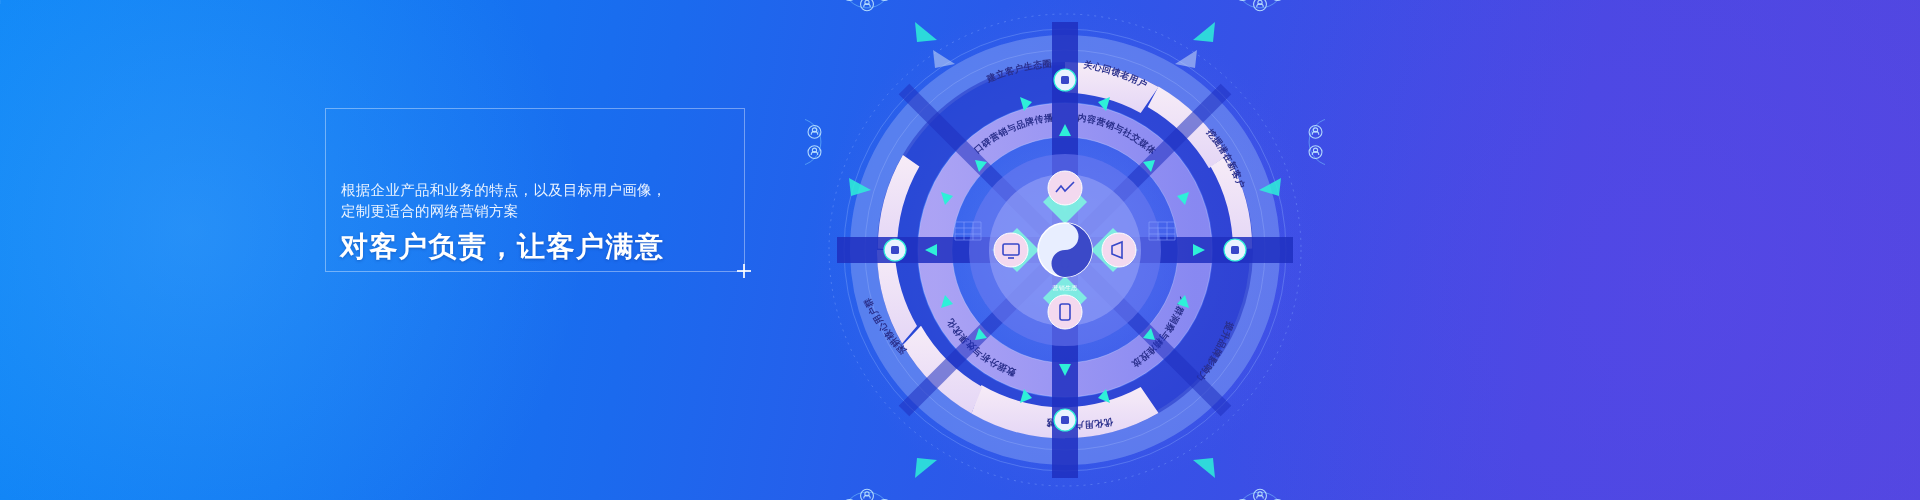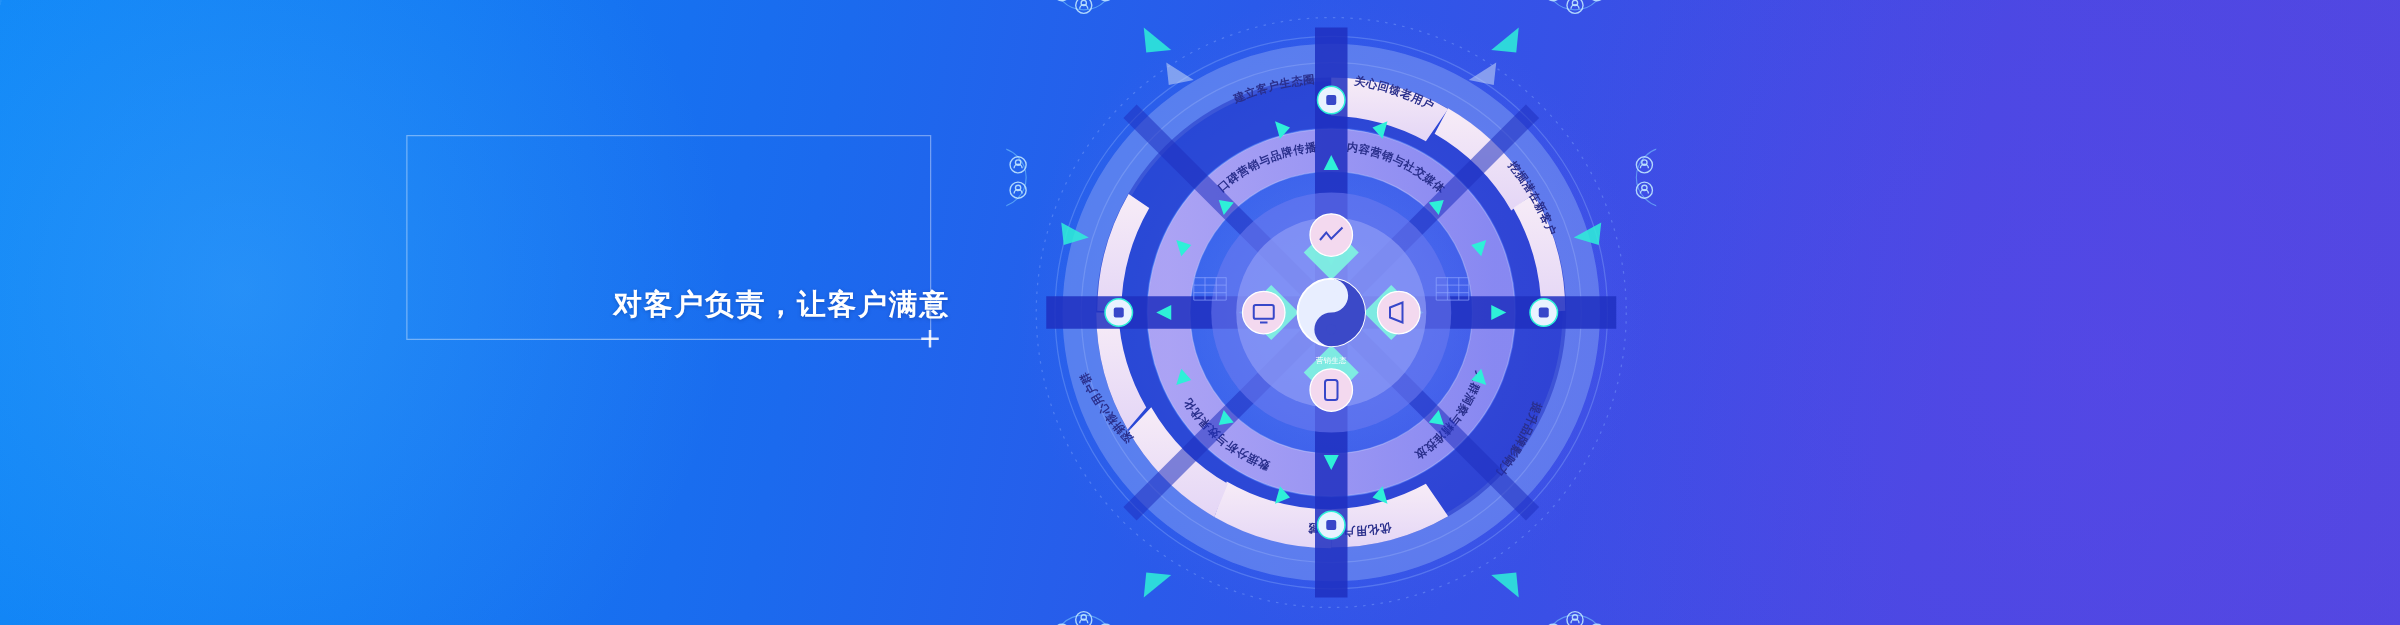--- a/index.html
+++ b/index.html
@@ -60,24 +60,23 @@
     text-shadow:0 1px 3px rgba(0,40,120,.35);
   }
   .subtitle{
     position:absolute;left:341px;top:180px;width:400px;
     font-size:14.5px;line-height:21px;color:#eaf3ff;font-weight:normal;
     letter-spacing:.3px;
   }
   .subtitle div{white-space:nowrap;}
   .tagline{
     position:absolute;left:340px;top:228px;width:420px;
-    font-size:23px;font-weight:bold;color:#ffffff;letter-spacing:1.5px;
+    font-size:28px;font-weight:bold;color:#ffffff;letter-spacing:1.5px;
     white-space:nowrap;
     text-shadow:0 1px 3px rgba(0,40,120,.35);
-    text-align:right;
   }
 
   
   #wheel-wrap{
     position:absolute;left:805px;top:-108px;width:520px;height:716px;
   }
   #wheel-svg{display:block;}
   .ringlabel{
     font-family:"Liberation Sans","DejaVu Sans",sans-serif;
     font-size:9px;fill:#2a2f8c;font-weight:bold;letter-spacing:.4px;
@@ -94,20 +93,24 @@
 
   <div class="glowL"></div>
   <div class="glowR"></div>
   <div class="sheen"></div>
 
   <div id="text-panel">
     <span class="cross"></span>
   </div>
 
 
+  <div class="subtitle">
+    <div>根据企业产品和业务的特点，以及目标用户画像，</div>
+    <div>定制更适合的网络营销方案</div>
+  </div>
 
   <div class="tagline">对客户负责，让客户满意</div>
 
   <div id="wheel-wrap">
     <svg id="wheel-svg" width="520" height="716" viewBox="0 0 520 716">
       <defs>
         <radialGradient id="gHalo" cx="50%" cy="50%" r="50%">
           <stop offset="0%" stop-color="#7fa6ff" stop-opacity=".45"></stop>
           <stop offset="62%" stop-color="#6a7df0" stop-opacity=".18"></stop>
           <stop offset="100%" stop-color="#5b63ea" stop-opacity="0"></stop>

